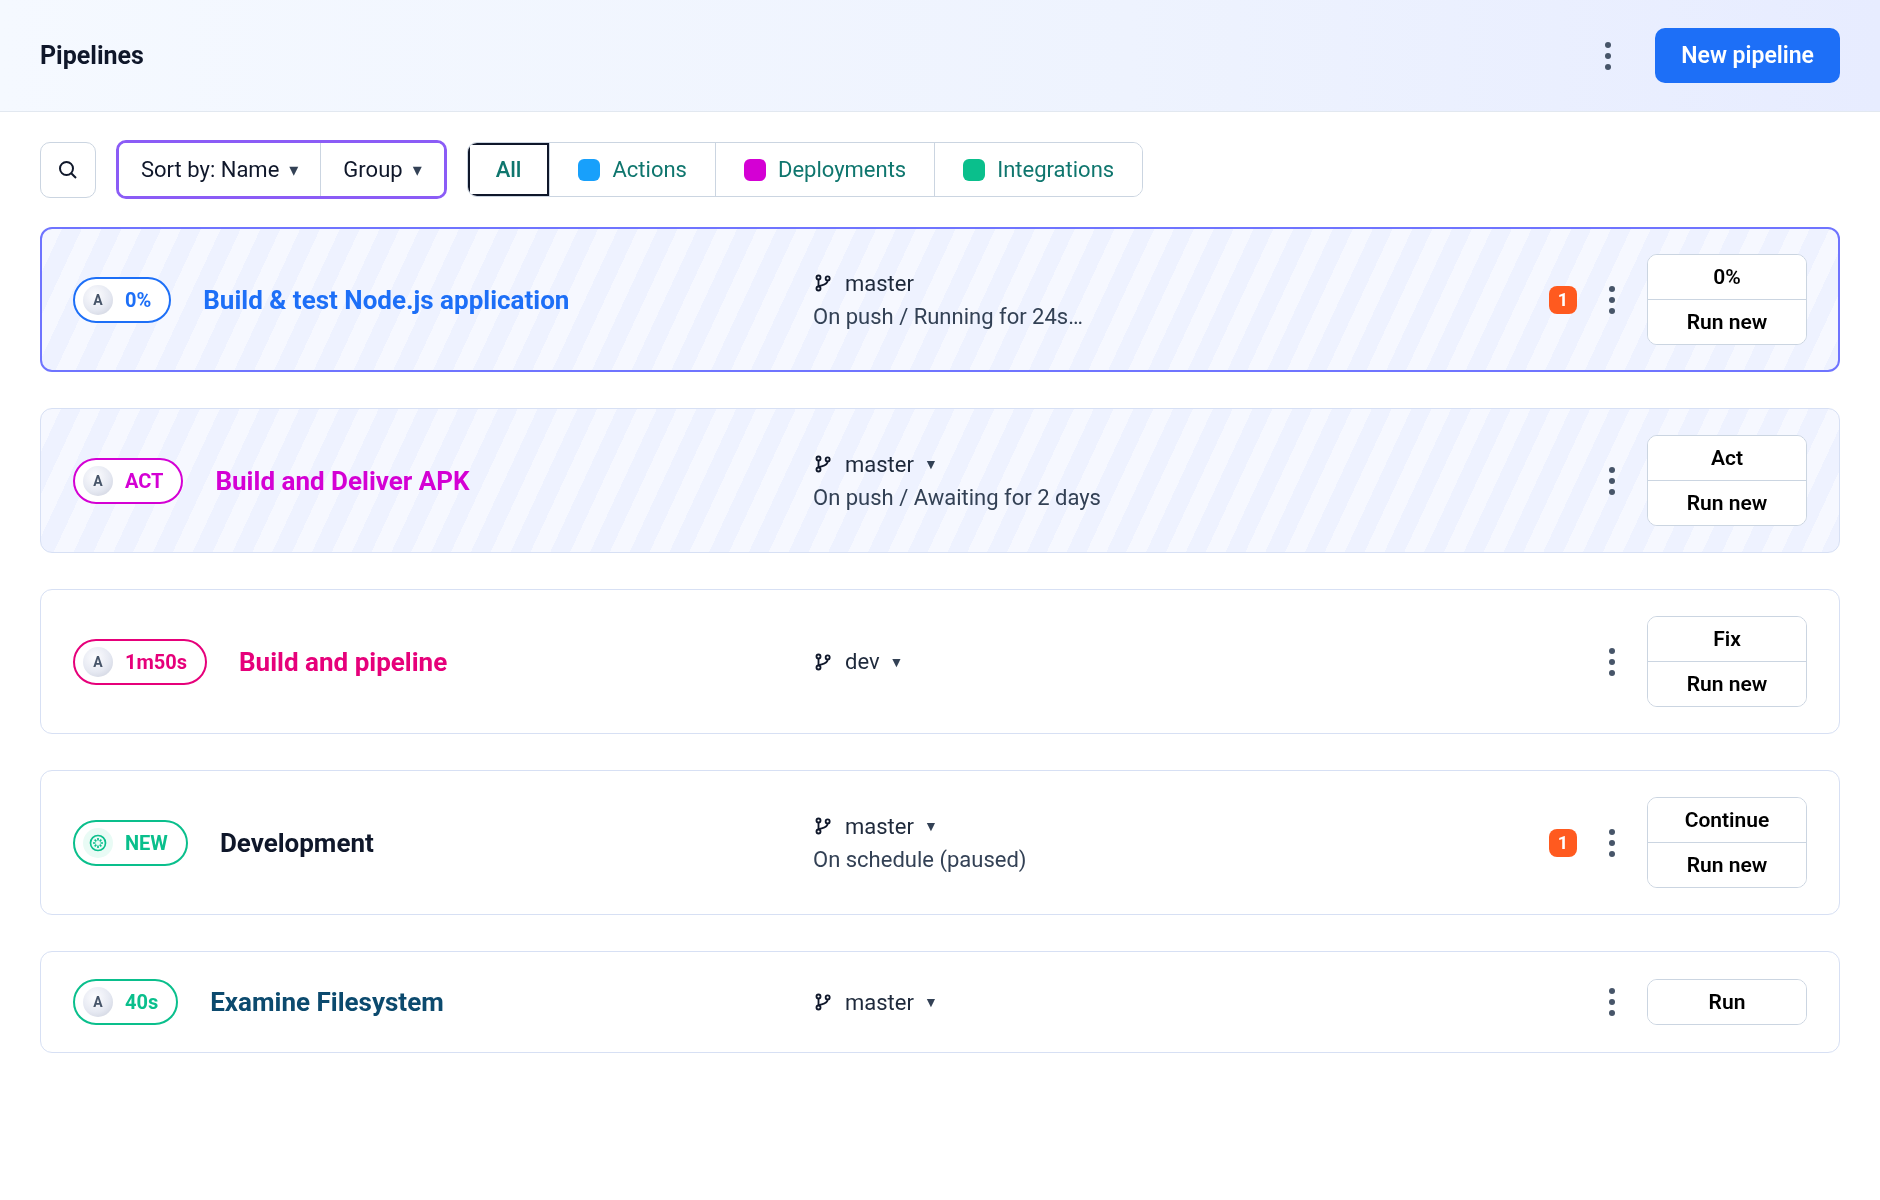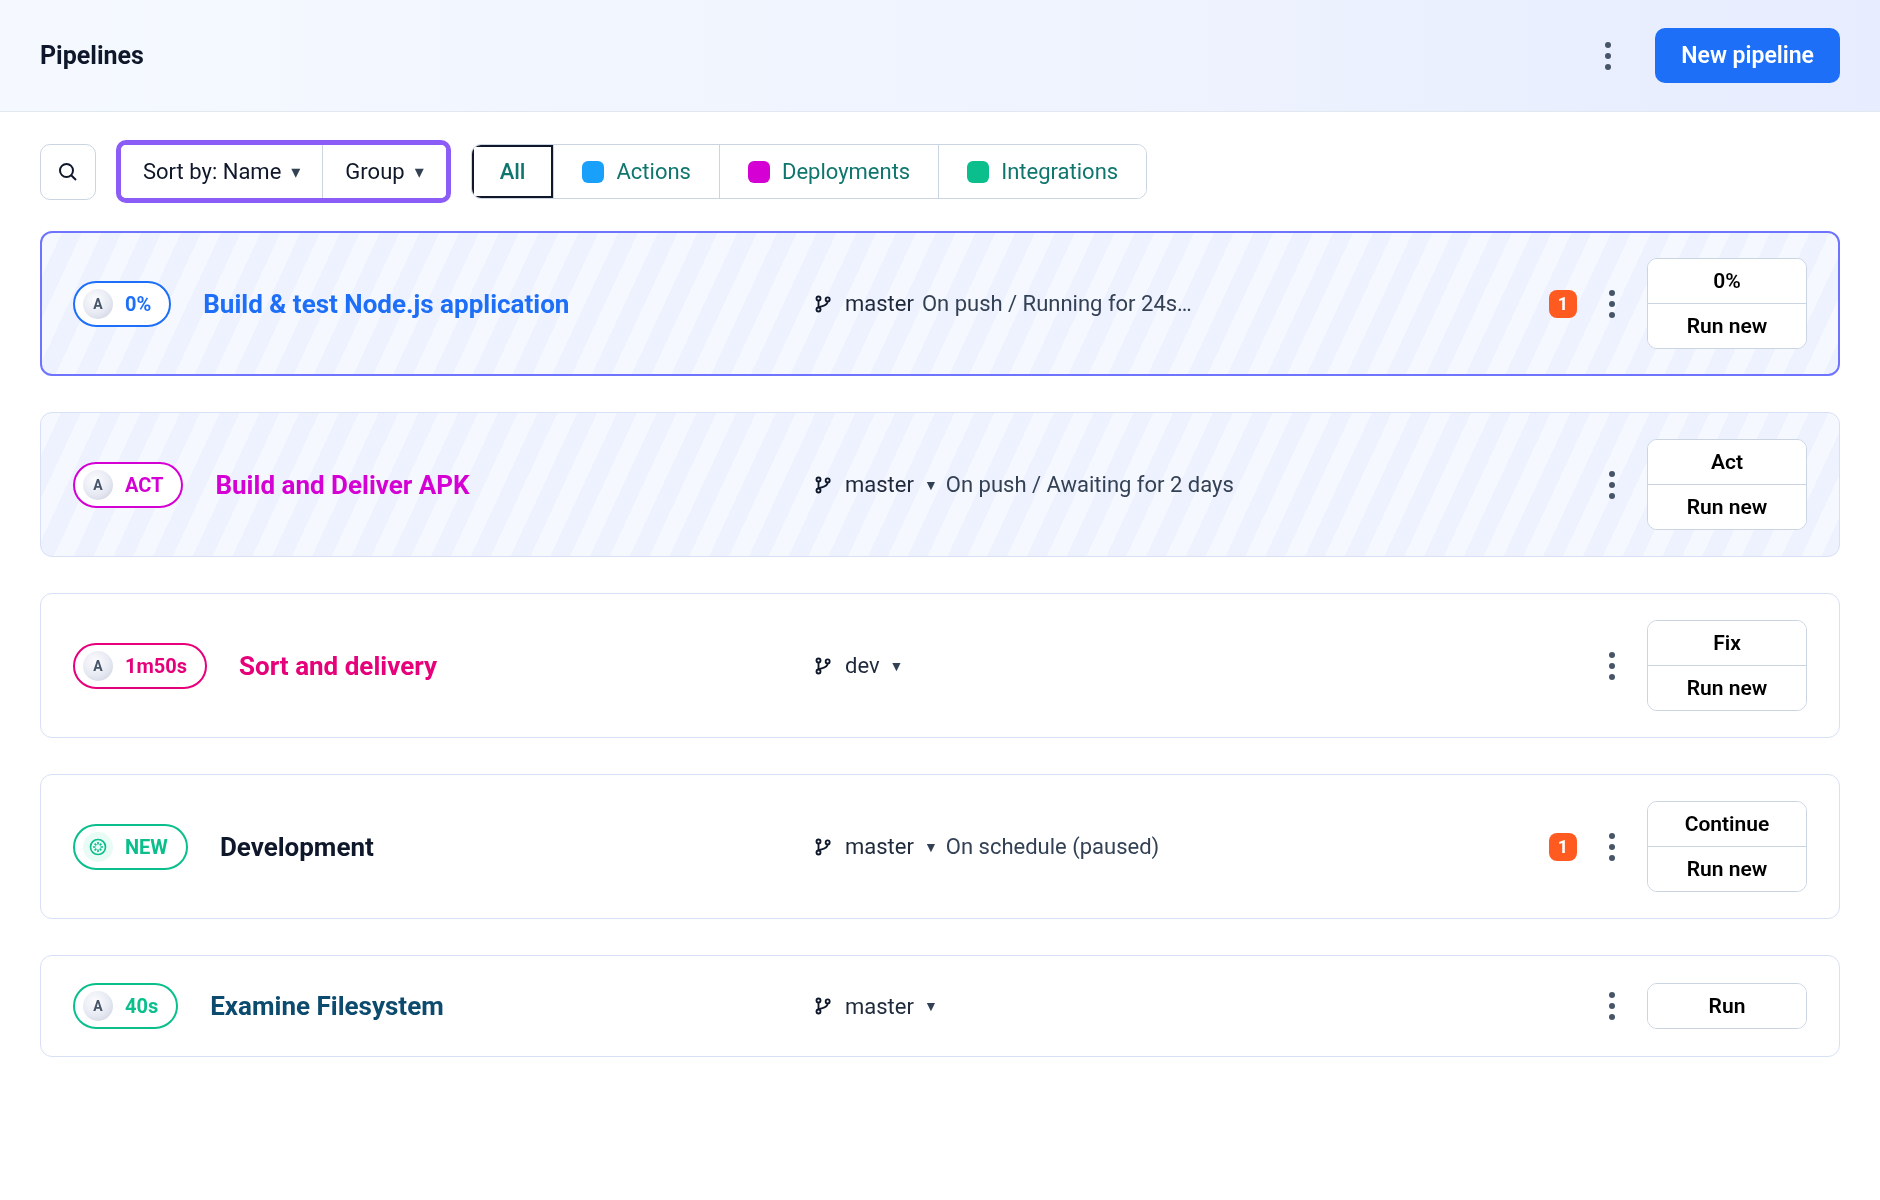--- a/index.html
+++ b/index.html
@@ -28,21 +28,21 @@
   
   .toolbar {
     display: flex; align-items: center; gap: 20px;
     padding: 28px 40px;
   }
   .search-btn {
     width: 56px; height: 56px; border: 1px solid #cbd5e1; border-radius: 10px;
     display: flex; align-items: center; justify-content: center; cursor: pointer; background: #fff;
   }
   .seg-group {
-    display: flex; border: 5px solid #8b5cf6; border-radius: 10px; overflow: hidden; background: #fff;
+    display: flex; border: 3px solid #8b5cf6; border-radius: 10px; overflow: hidden; background: #fff;
   }
   .seg-btn {
     display: flex; align-items: center; gap: 10px;
     padding: 14px 22px; font-size: 22px; color: #0f172a; background: #fff;
     border: none; border-left: 1px solid #cbd5e1; cursor: pointer;
   }
   .seg-btn:first-child { border-left: none; }
   .chev { font-size: 18px; color: #334155; }
 
   .filter-tabs { display: flex; border: 1px solid #cbd5e1; border-radius: 10px; overflow: hidden; background: #fff; }
@@ -77,21 +77,21 @@
     border: 2px solid; font-weight: 700; font-size: 20px;
   }
   .pill .avatar, .pill .avatar-svg {
     width: 30px; height: 30px; border-radius: 50%;
     display: inline-flex; align-items: center; justify-content: center;
     background: radial-gradient(circle at 40% 35%, #fdfdff 0%, #e6e9f2 55%, #c8ccd9 100%);
     color: #475569; font-size: 14px; font-weight: 700;
   }
   .card-title { font-size: 26px; font-weight: 700; }
 
-  .card-mid { display: flex; flex-direction: row; gap: 8px; color: #1e293b; }
+  .card-mid { display: flex; flex-direction: column; gap: 8px; color: #1e293b; }
   .branch-row { display: flex; align-items: center; gap: 10px; font-size: 22px; }
   .branch-row .branch-caret { font-size: 14px; color: #334155; }
   .status-row { color: #334155; font-size: 22px; }
 
   .card-right { display: flex; align-items: center; gap: 22px; }
   .badge-alert {
     min-width: 28px; height: 28px; padding: 0 6px;
     background: #ff5a1f; color: #fff; font-weight: 700;
     border-radius: 8px; display: inline-flex; align-items: center; justify-content: center; font-size: 18px;
   }
@@ -229,21 +229,21 @@
           <button>Run new</button>
         </div>
       </div>
     </div>
     <div class="card">
       <div class="card-left">
         <span class="pill" style="border-color: rgb(230, 0, 122); color: rgb(230, 0, 122);">
           <span class="avatar">A</span>
           <span>1m50s</span>
         </span>
-        <span class="card-title" style="color: rgb(230, 0, 122);">Sort and delivery</span>
+        <span class="card-title" style="color: rgb(230, 0, 122);">Build and pipeline</span>
       </div>
       <div class="card-mid">
         <div class="branch-row">
           <svg class="branch-icon" viewBox="0 0 24 24">
             <circle cx="6" cy="6" r="2.2"></circle>
             <circle cx="6" cy="18" r="2.2"></circle>
             <circle cx="16" cy="7" r="2.2"></circle>
             <path d="M6 8.2 V15.8"></path>
             <path d="M16 9.2 C16 14 10 14 6 15.8"></path>
           </svg>

